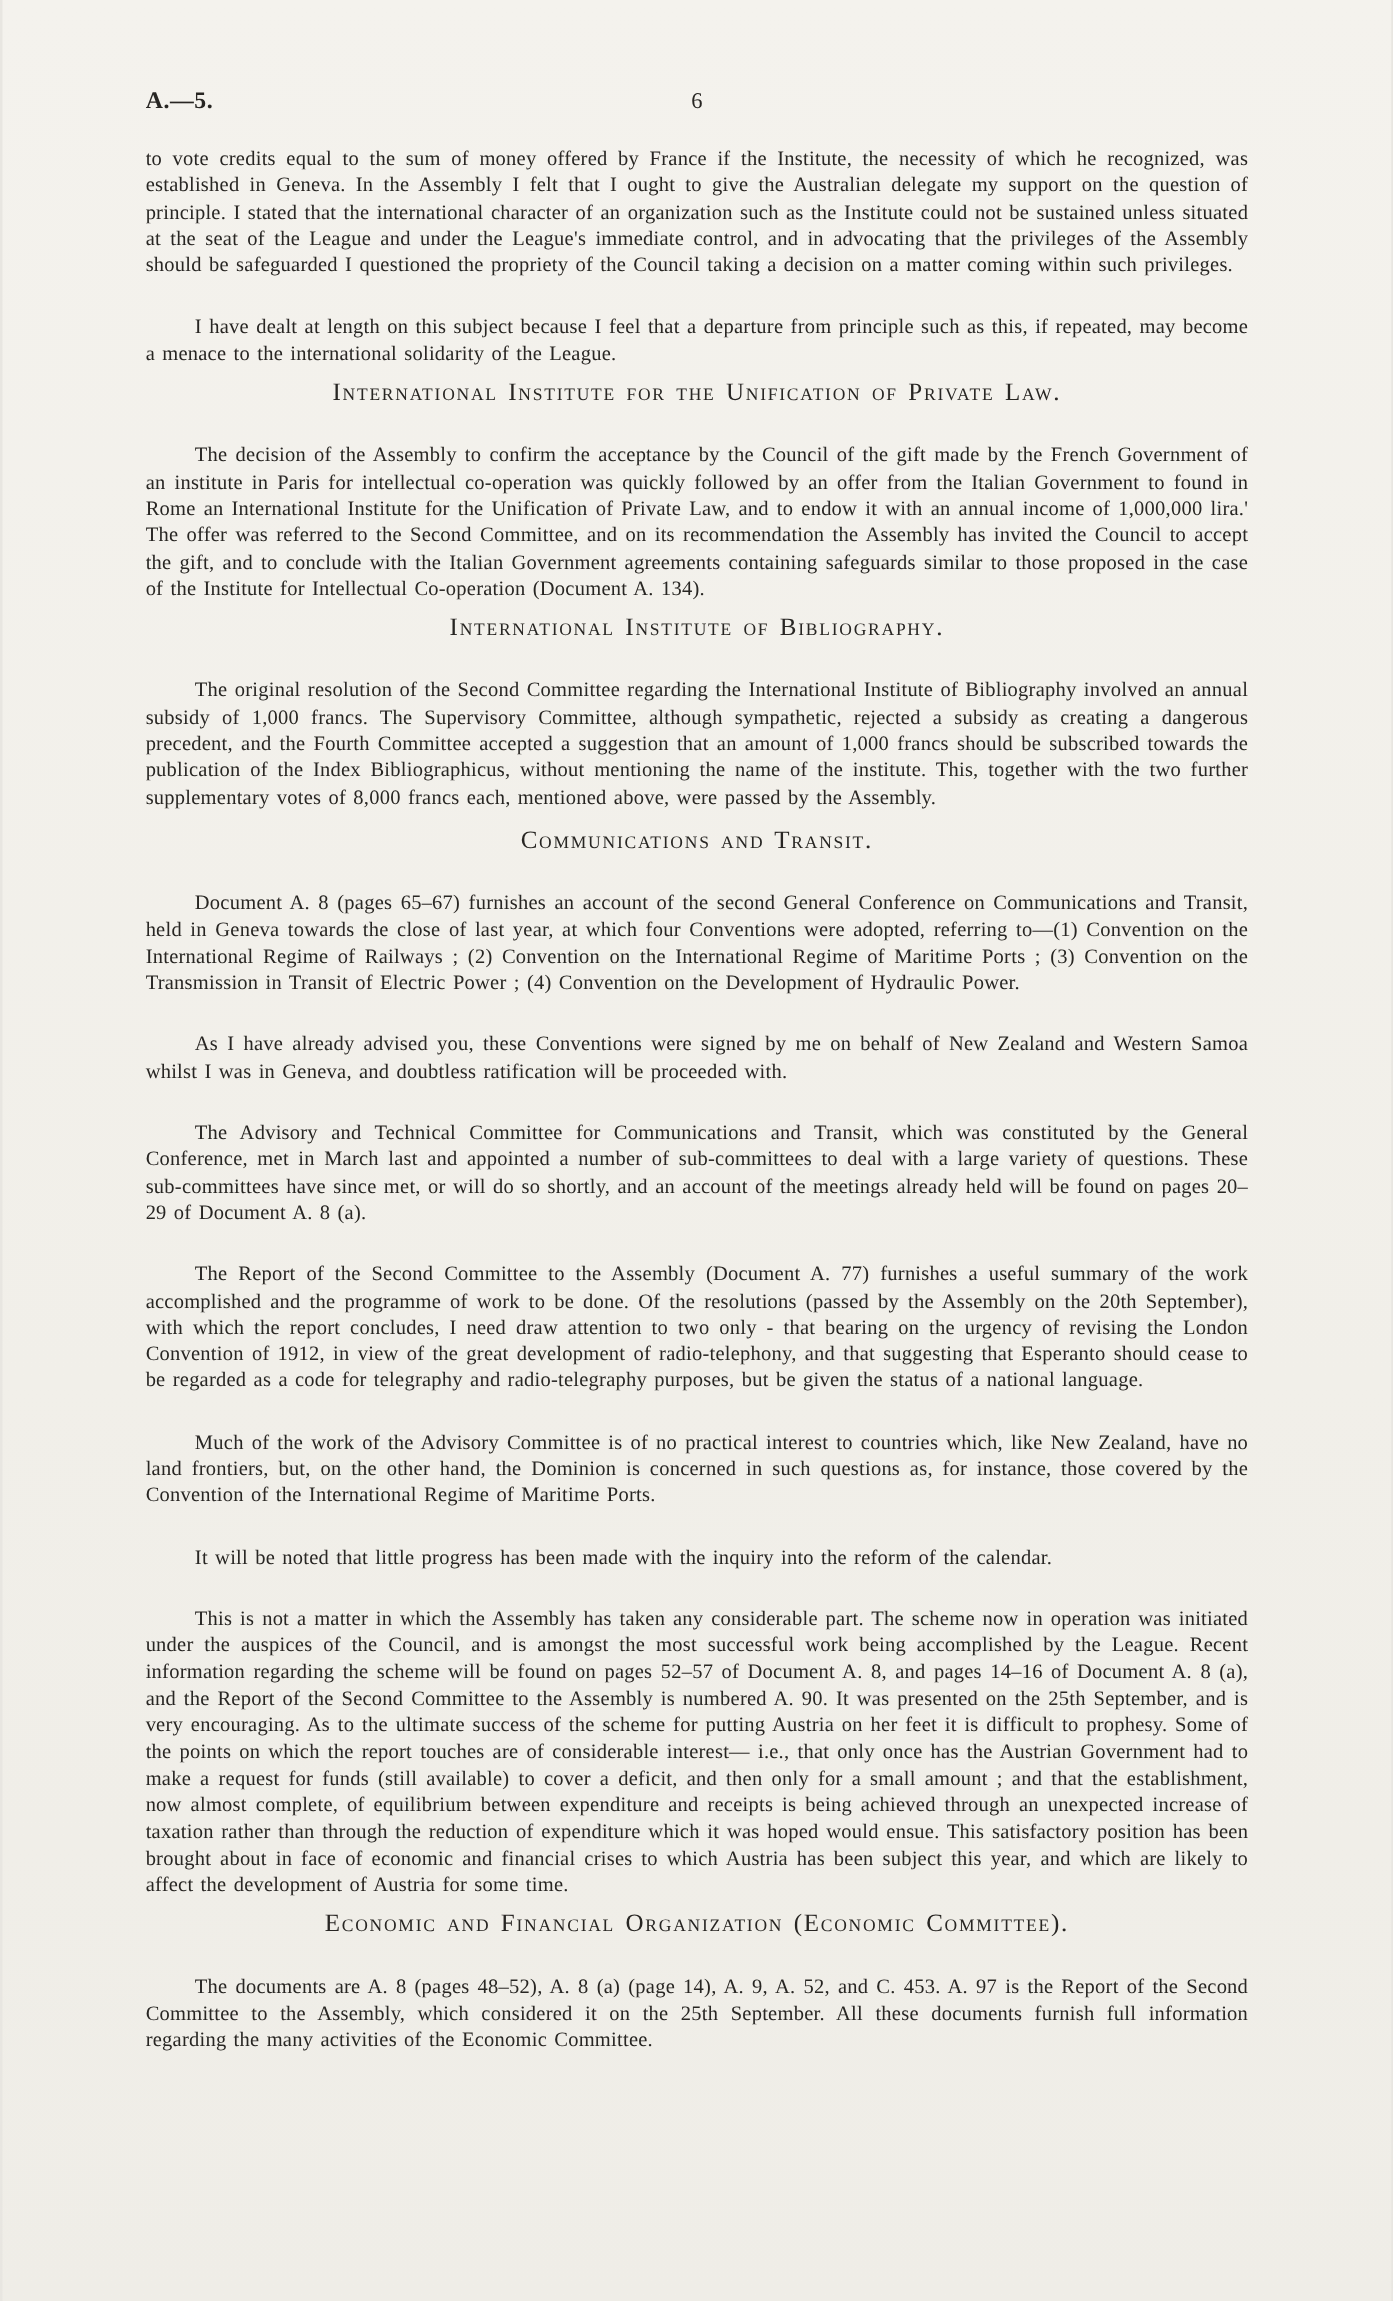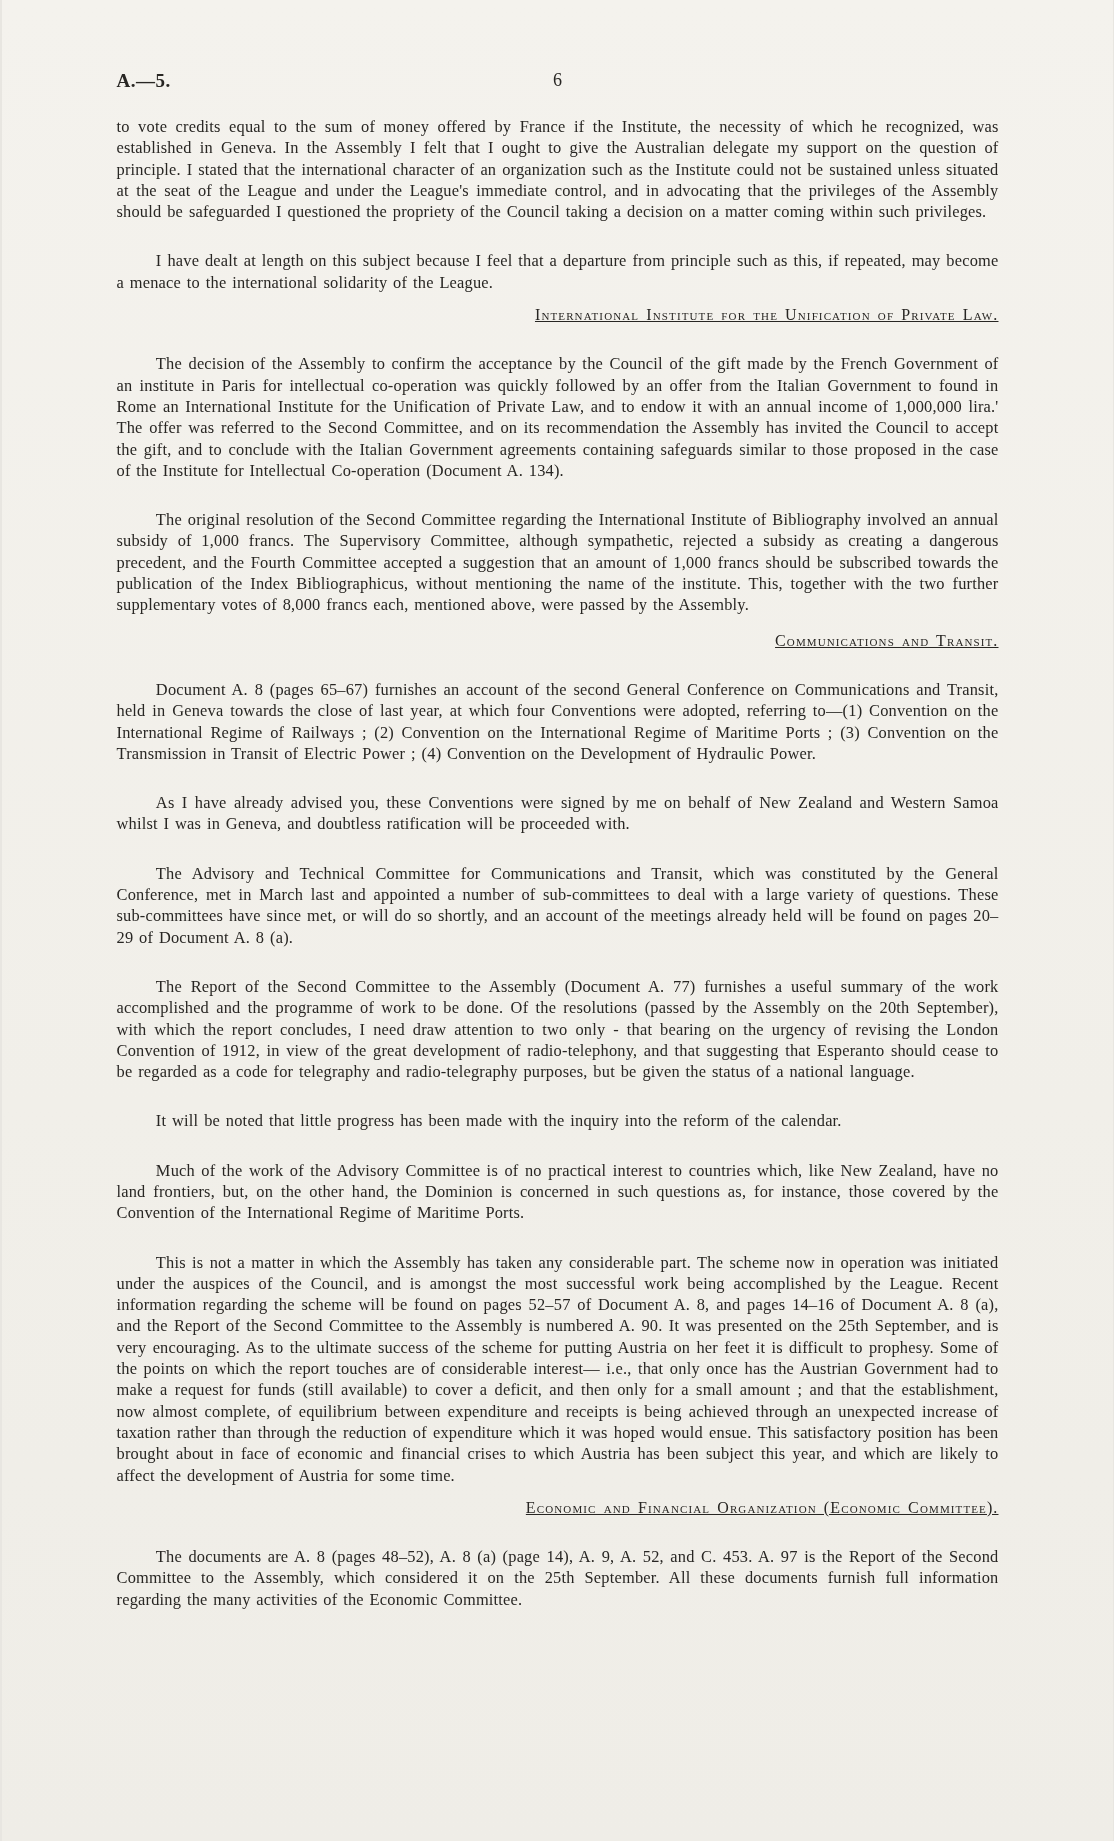--- a/index.html
+++ b/index.html
@@ -49,50 +49,50 @@
   }
   .paragraph {
     margin: 0;
   }
   .paragraph.indent {
     text-indent: 2.4em;
     margin-top: 28px;
   }
   .section-heading {
     margin: 11px 0 4px 0;
-    font-size: 16px;
+    font-size: 20px;
     font-weight: normal;
     font-variant: small-caps;
     letter-spacing: 0.07em;
-    text-align: right;
+    text-align: center;
     word-spacing: 2px;
-    text-decoration: underline;
   }
   .section-heading.tight {
     margin-top: 14px;
   }
 </style>
 </head>
 <body>
 
 <div class="page">
   <header class="page-header">
     <span class="doc-ref">A.—5.</span>
     <span class="page-number">6</span>
   </header>
   <main class="page-body" id="page-body">
       <p class="paragraph">to vote credits equal to the sum of money offered by France if the Institute, the necessity of which he recognized, was established in Geneva.  In the Assembly I felt that I ought to give the Australian delegate my support on the question of principle.  I stated that the international character of an organization such as the Institute could not be sustained unless situated at the seat of the League and under the League's immediate control, and in advocating that the privileges of the Assembly should be safeguarded I questioned the propriety of the Council taking a decision on a matter coming within such privileges.</p>
       <p class="paragraph indent">I have dealt at length on this subject because I feel that a departure from principle such as this, if repeated, may become a menace to the international solidarity of the League.</p>
       <h2 class="section-heading">International Institute for the Unification of Private Law.</h2>
       <p class="paragraph indent">The decision of the Assembly to confirm the acceptance by the Council of the gift made by the French Government of an institute in Paris for intellectual co-operation was quickly followed by an offer from the Italian Government to found in Rome an International Institute for the Unification of Private Law, and to endow it with an annual income of 1,000,000 lira.'  The offer was referred to the Second Committee, and on its recommendation the Assembly has invited the Council to accept the gift, and to conclude with the Italian Government agreements containing safeguards similar to those proposed in the case of the Institute for Intellectual Co-operation (Document A. 134).</p>
+      <h2 class="section-heading">International Institute of Bibliography.</h2>
       <p class="paragraph indent">The original resolution of the Second Committee regarding the International Institute of Bibliography involved an annual subsidy of 1,000 francs.  The Supervisory Committee, although sympathetic, rejected a subsidy as creating a dangerous precedent, and the Fourth Committee accepted a suggestion that an amount of 1,000 francs should be subscribed towards the publication of the Index Bibliographicus, without mentioning the name of the institute.  This, together with the two further supplementary votes of 8,000 francs each, mentioned above, were passed by the Assembly.</p>
       <h2 class="section-heading tight">Communications and Transit.</h2>
       <p class="paragraph indent">Document A. 8 (pages 65–67) furnishes an account of the second General Conference on Communications and Transit, held in Geneva towards the close of last year, at which four Conventions were adopted, referring to—(1) Convention on the International Regime of Railways ; (2) Convention on the International Regime of Maritime Ports ; (3) Convention on the Transmission in Transit of Electric Power ; (4) Convention on the Development of Hydraulic Power.</p>
       <p class="paragraph indent">As I have already advised you, these Conventions were signed by me on behalf of New Zealand and Western Samoa whilst I was in Geneva, and doubtless ratification will be proceeded with.</p>
       <p class="paragraph indent">The Advisory and Technical Committee for Communications and Transit, which was constituted by the General Conference, met in March last and appointed a number of sub-committees to deal with a large variety of questions.  These sub-committees have since met, or will do so shortly, and an account of the meetings already held will be found on pages 20–29 of Document A. 8 (a).</p>
       <p class="paragraph indent">The Report of the Second Committee to the Assembly (Document A. 77) furnishes a useful summary of the work accomplished and the programme of work to be done.  Of the resolutions (passed by the Assembly on the 20th September), with which the report concludes, I need draw attention to two only - that bearing on the urgency of revising the London Convention of 1912, in view of the great development of radio-telephony, and that suggesting that Esperanto should cease to be regarded as a code for telegraphy and radio-telegraphy purposes, but be given the status of a national language.</p>
+      <p class="paragraph indent">Much of the work of the Advisory Committee is of no practical interest to countries which, like New Zealand, have no land frontiers, but, on the other hand, the Dominion is concerned in such questions as, for instance, those covered by the Convention of the International Regime of Maritime Ports.</p>
       <p class="paragraph indent">It will be noted that little progress has been made with the inquiry into the reform of the calendar.</p>
-      <p class="paragraph indent">Much of the work of the Advisory Committee is of no practical interest to countries which, like New Zealand, have no land frontiers, but, on the other hand, the Dominion is concerned in such questions as, for instance, those covered by the Convention of the International Regime of Maritime Ports.</p>
       <p class="paragraph indent">This is not a matter in which the Assembly has taken any considerable part.  The scheme now in operation was initiated under the auspices of the Council, and is amongst the most successful work being accomplished by the League.  Recent information regarding the scheme will be found on pages 52–57 of Document A. 8, and pages 14–16 of Document A. 8 (a), and the Report of the Second Committee to the Assembly is numbered A. 90.  It was presented on the 25th September, and is very encouraging.  As to the ultimate success of the scheme for putting Austria on her feet it is difficult to prophesy.  Some of the points on which the report touches are of considerable interest— i.e., that only once has the Austrian Government had to make a request for funds (still available) to cover a deficit, and then only for a small amount ;  and that the establishment, now almost complete, of equilibrium between expenditure and receipts is being achieved through an unexpected increase of taxation rather than through the reduction of expenditure which it was hoped would ensue.  This satisfactory position has been brought about in face of economic and financial crises to which Austria has been subject this year, and which are likely to affect the development of Austria for some time.</p>
       <h2 class="section-heading">Economic and Financial Organization (Economic Committee).</h2>
       <p class="paragraph indent">The documents are A. 8 (pages 48–52), A. 8 (a) (page 14), A. 9, A. 52, and C. 453.  A. 97 is the Report of the Second Committee to the Assembly, which considered it on the 25th September.  All these documents furnish full information regarding the many activities of the Economic Committee.</p>
     </main>
 </div>
 
 </body></html>

